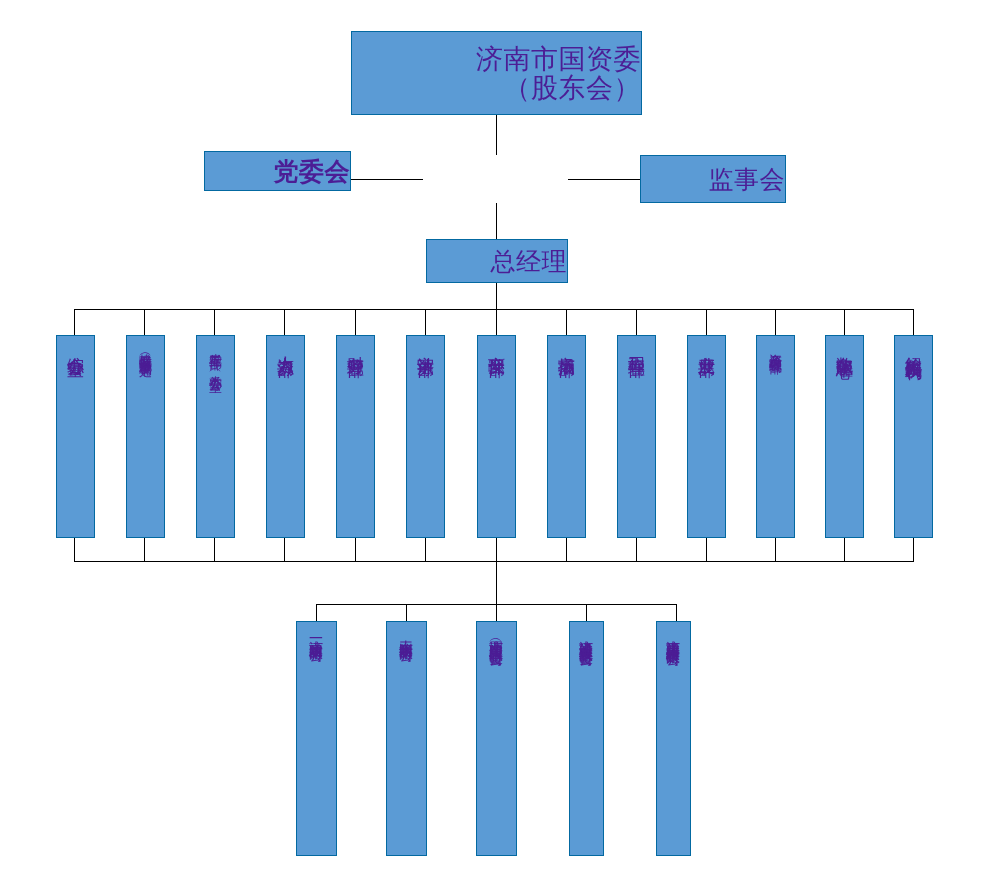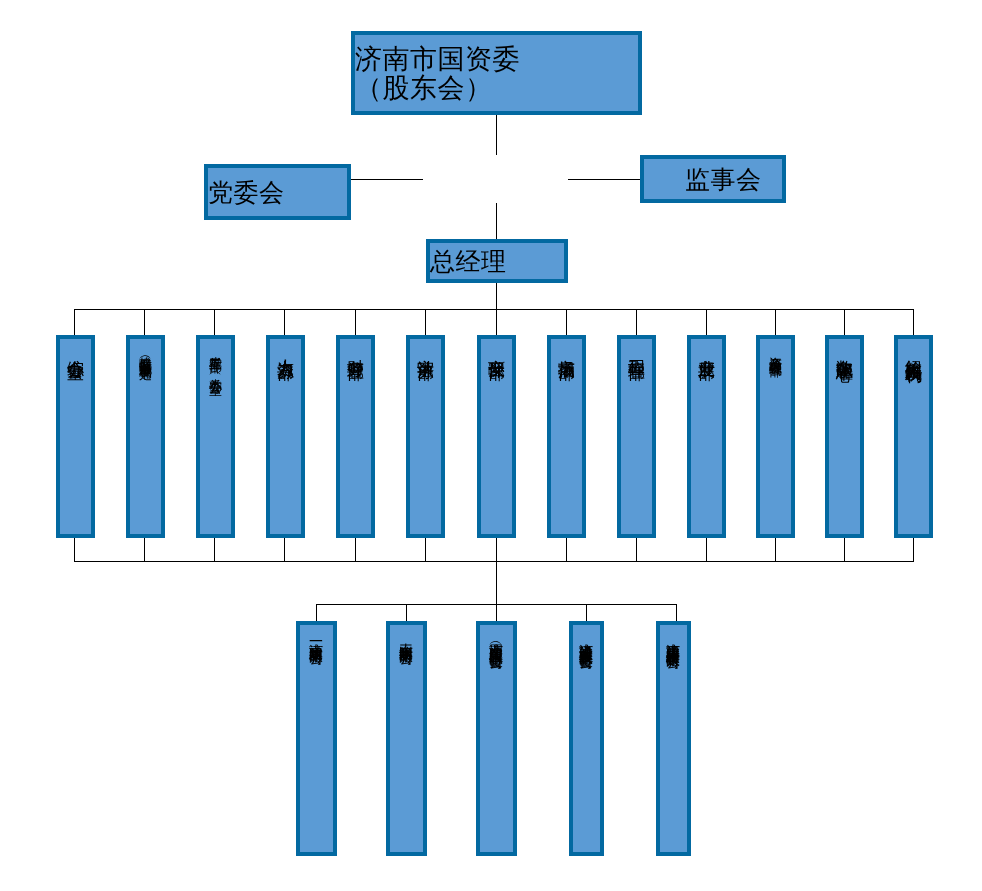--- a/index.html
+++ b/index.html
@@ -14,26 +14,26 @@
     position: relative;
     width: 982px;
     height: 891px;
     background: #ffffff;
     overflow: hidden;
   }
   .node {
     position: absolute;
     box-sizing: border-box;
     background: #5B9BD5;
-    border: 4px solid #0369a1;
-    color: #000000;
+    border: 1px solid #0369a1;
+    color: #4c1d95;
     display: flex;
     align-items: center;
     justify-content: center;
-    text-align: left;
+    text-align: right;
     line-height: 1.08;
     letter-spacing: 0.5px;
     z-index: 3;
   }
   .node .label {
     display: block;
     width: 100%;
   }
   
   .node.horiz .label {
@@ -123,21 +123,21 @@
   <div class="line v" style="left:406px; top:604px; height:17px;"></div>
   <div class="line v" style="left:496px; top:604px; height:17px;"></div>
   <div class="line v" style="left:586px; top:604px; height:17px;"></div>
   <div class="line v" style="left:676px; top:604px; height:17px;"></div>
 
   <div class="node horiz n-root" style="left:351px; top:31px; width:291px; height:84px;">
     <span class="label">济南市国资委
 （股东会）</span>
   </div>
 
-  <div class="node horiz n-mid" style="left:204px; top:164px; width:147px; height:56px;">
+  <div class="node horiz n-mid" style="left:204px; top:151px; width:147px; height:40px;font-weight:bold;">
     <span class="label">党委会</span>
   </div>
 
 
   <div class="node horiz n-mid" style="left:640px; top:155px; width:146px; height:48px;padding-left:41px;">
     <span class="label">监事会</span>
   </div>
 
   <div class="node horiz n-mid" style="left:426px; top:239px; width:142px; height:44px;font-family:Liberation Serif, serif;">
     <span class="label">总经理</span>

